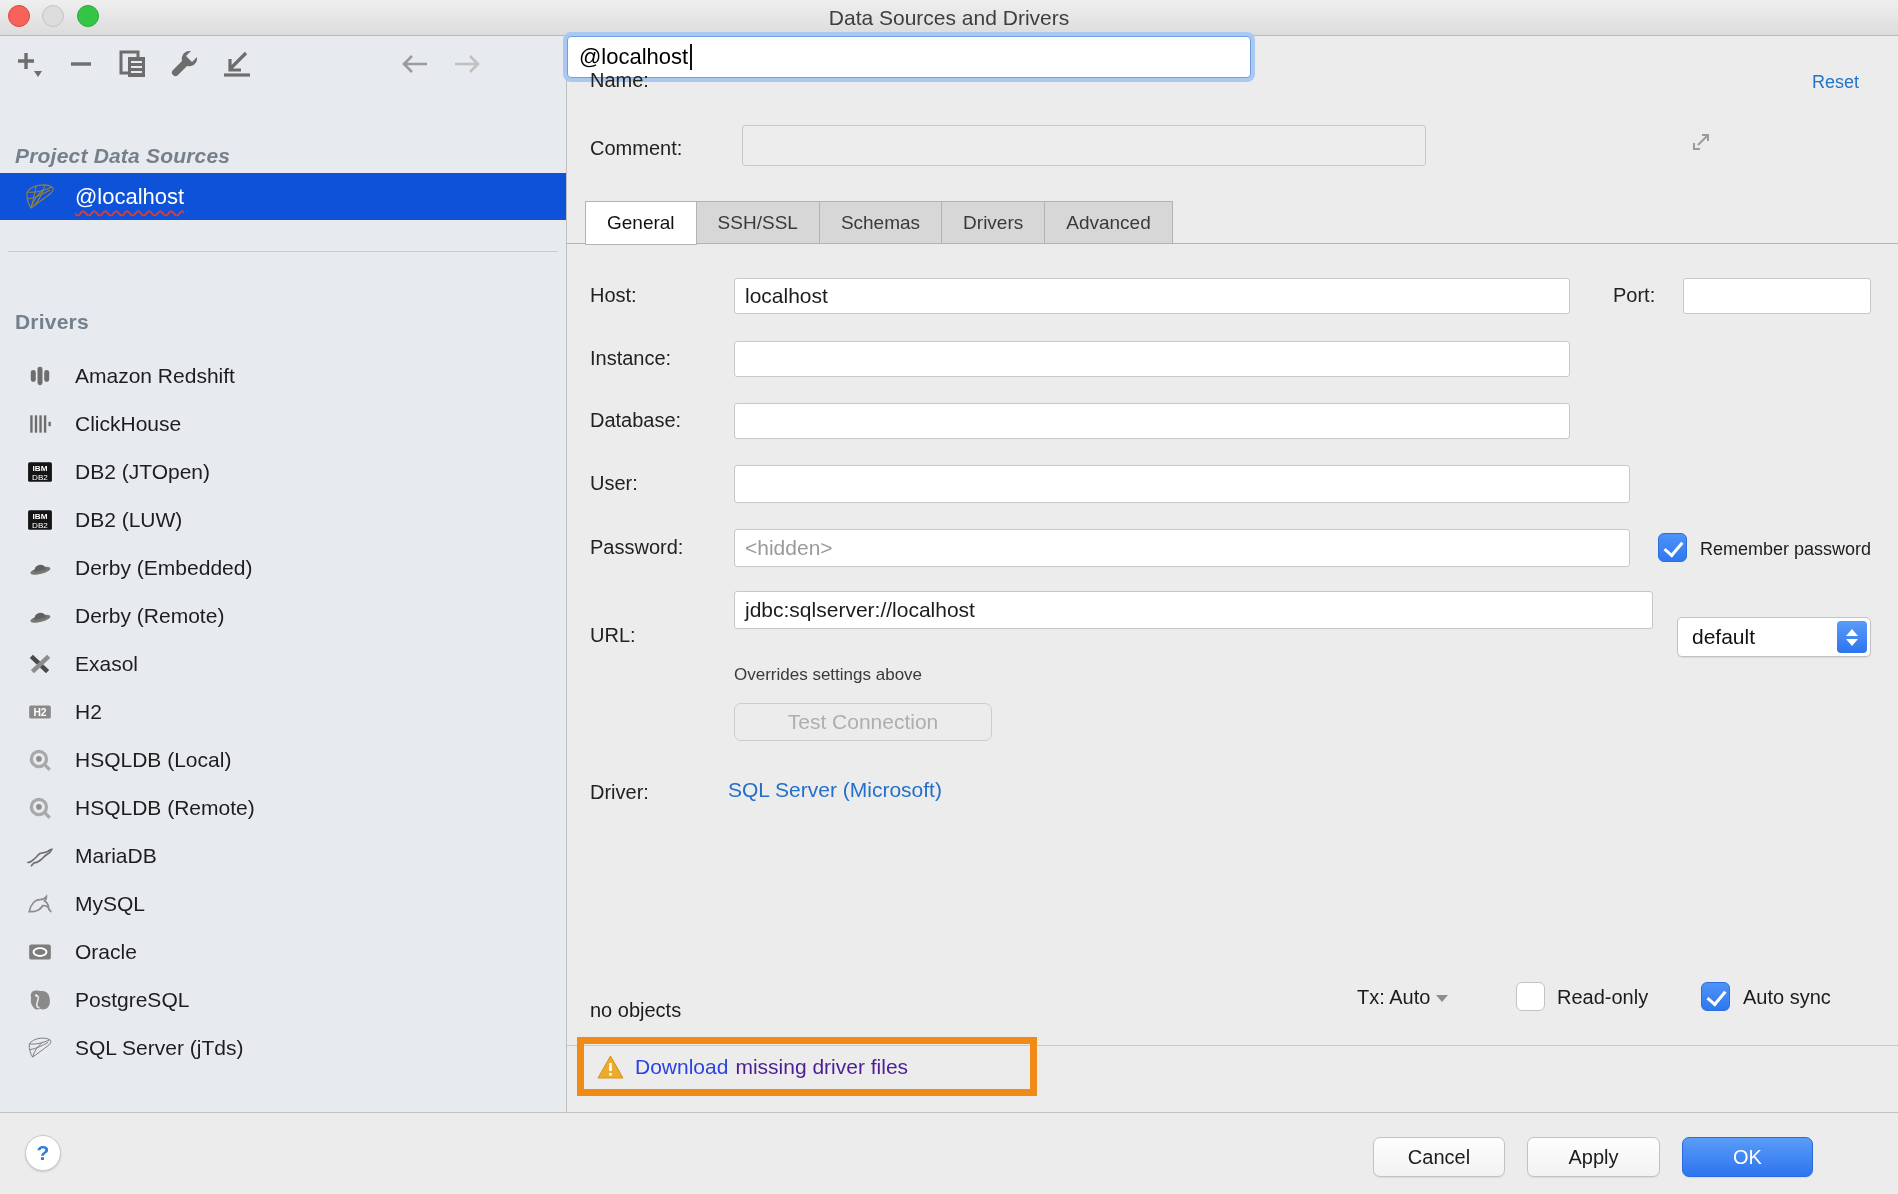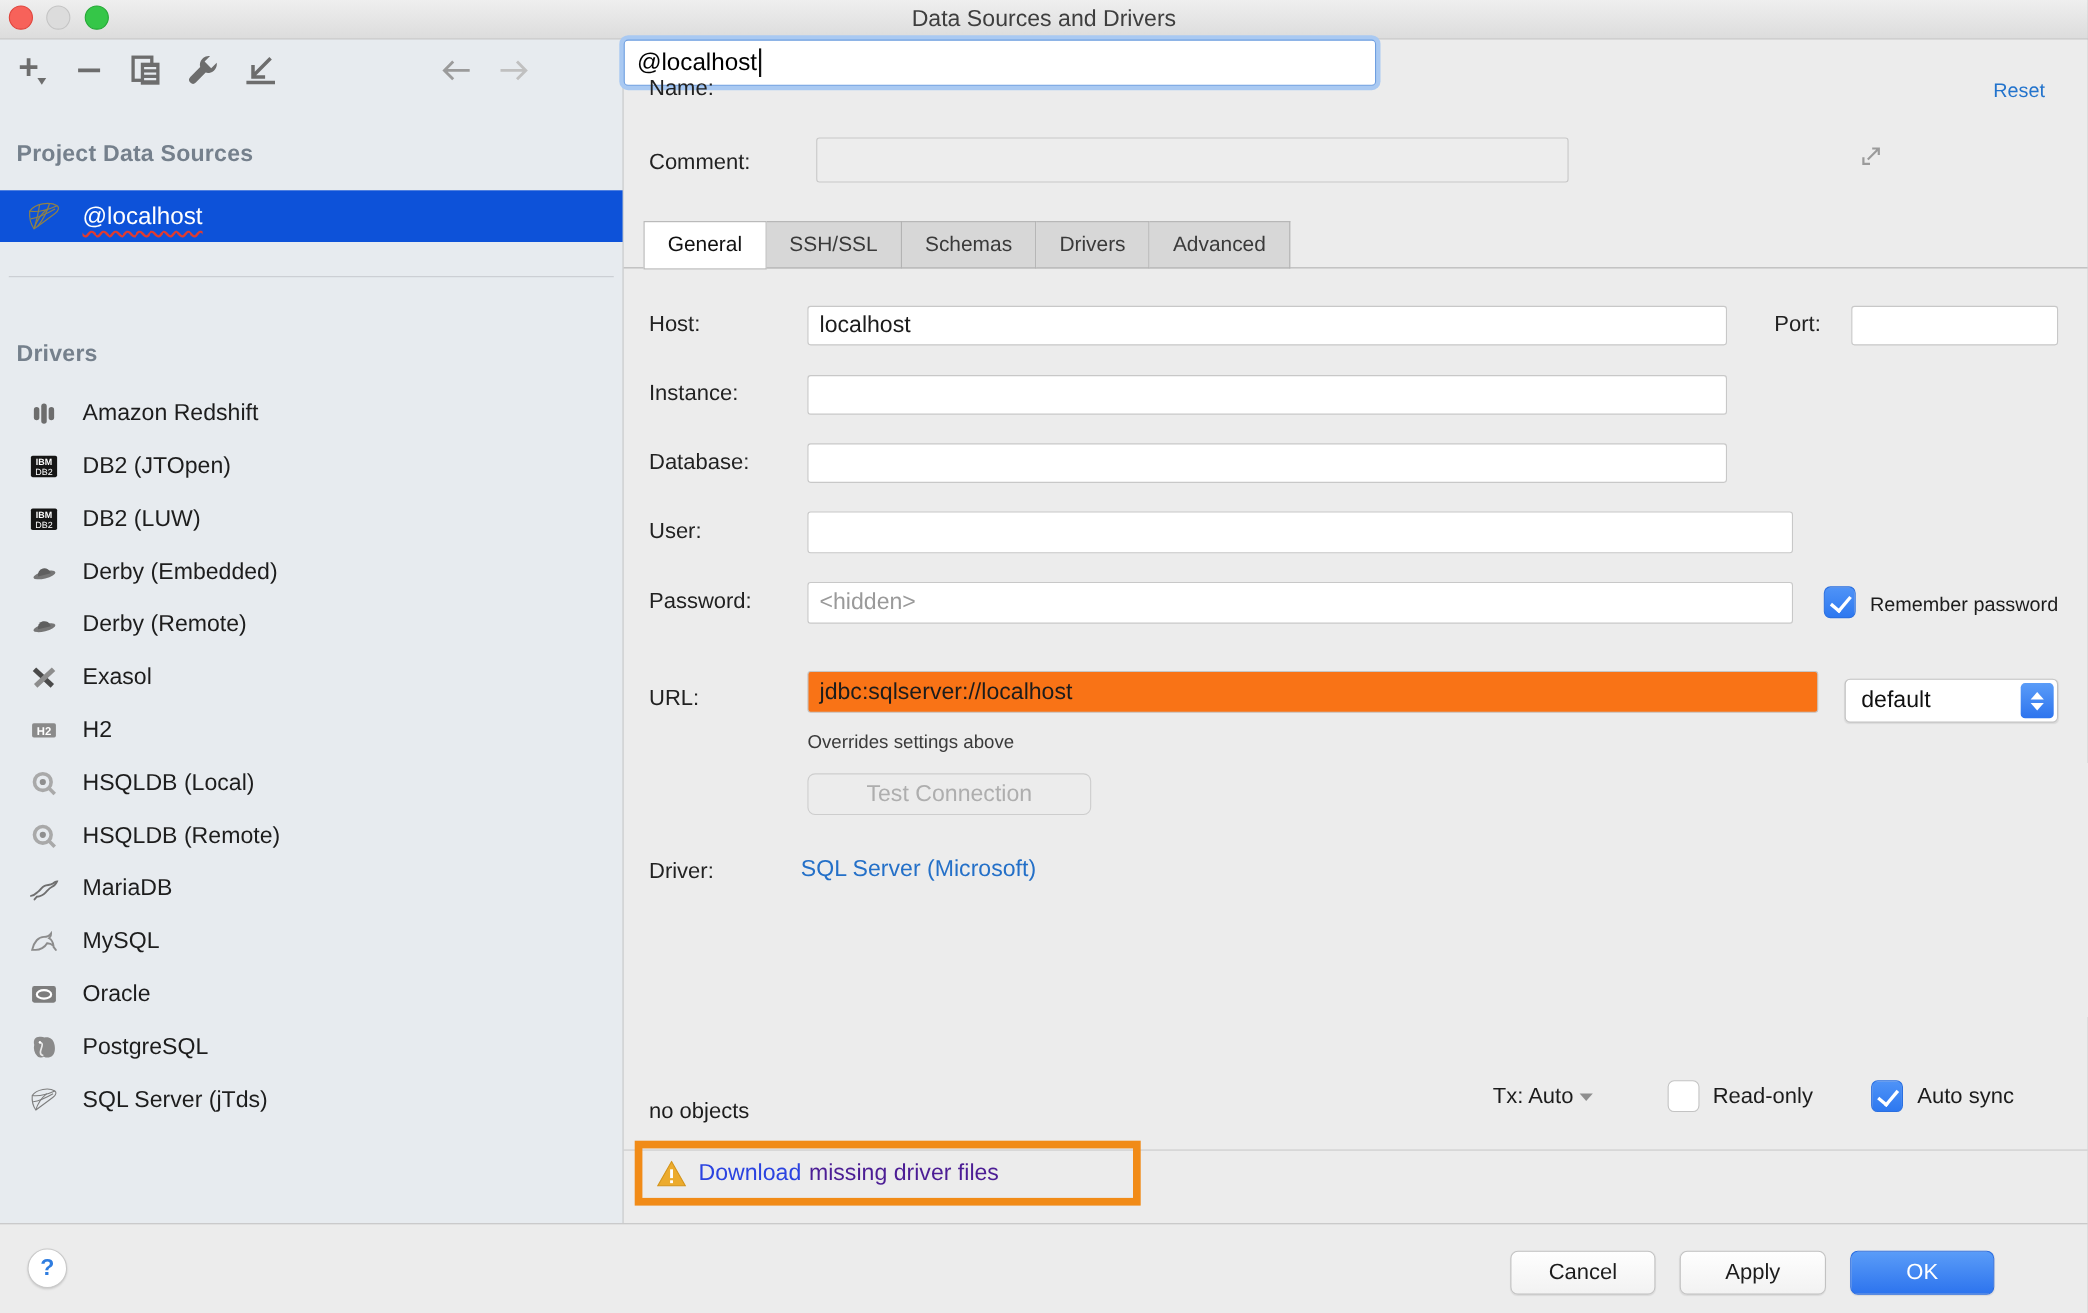--- a/index.html
+++ b/index.html
@@ -17,21 +17,21 @@
 
   
   .body { position:relative; height:1076px; display:flex; }
 
   
   .sidebar { position:relative; width:567px; background:#e7ebef; border-right:1px solid #bfbfbf; overflow:hidden; flex:none; }
   .side-toolbar { position:absolute; top:12px; left:14px; height:32px; display:flex; align-items:center; gap:22px; }
   .tb-icon { width:30px; height:30px; display:flex; align-items:center; justify-content:center; color:#6e6e6e; }
   .nav-arrows { position:absolute; top:12px; left:400px; height:32px; display:flex; gap:22px; align-items:center; }
   .section-h { position:absolute; left:15px; font-size:21px; font-weight:bold; color:#75808c; letter-spacing:.2px; }
-  .h-project { top:92px; }
+  .h-project { top:108px;font-style:italic; }
   .h-drivers { top:274px; }
   .sel-row { position:absolute; top:137px; left:0; width:567px; height:47px; background:#0d52d9; display:flex; align-items:center; }
   .sel-row .sicon { width:34px; height:34px; margin-left:23px; flex:none; }
   .sel-row .slabel { margin-left:18px; color:#ffffff; font-size:22px; text-decoration:underline wavy #e03b30 2px; text-underline-offset:6px; }
   .side-div { position:absolute; top:215px; left:8px; width:550px; height:1px; background:#c9cdd1; }
   .driver-list { position:absolute; top:316px; left:0; width:567px; }
   .driver-row { height:48px; display:flex; align-items:center; }
   .driver-row .dicon { width:28px; height:28px; margin-left:26px; flex:none; display:flex; align-items:center; justify-content:center; }
   .driver-row .dlabel { margin-left:21px; font-size:21px; color:#1d1d1d; }
 
@@ -57,21 +57,21 @@
   .tabline { position:absolute; left:0; right:0; top:207px; height:1px; background:#b3b3b3; z-index:1; }
 
   
   .row-host-l   { left:23px; top:248px; } .row-host-i   { left:167px; top:242px; width:836px; height:36px; }
   .port-l       { left:1046px; top:248px; } .port-i     { left:1116px; top:242px; width:188px; height:36px; }
   .row-inst-l   { left:23px; top:311px; } .row-inst-i   { left:167px; top:305px; width:836px; height:36px; }
   .row-db-l     { left:23px; top:373px; } .row-db-i     { left:167px; top:367px; width:836px; height:36px; }
   .row-user-l   { left:23px; top:436px; } .row-user-i   { left:167px; top:429px; width:896px; height:38px; }
   .row-pass-l   { left:23px; top:500px; } .row-pass-i   { left:167px; top:493px; width:896px; height:38px; }
   .row-url-l    { left:23px; top:588px; }
-  .url-i { left:167px; top:574px; width:919px; height:38px; background:#f97316; border:1px solid #c6c6c6; display:flex; align-items:center; }
+  .url-i { left:167px; top:555px; width:919px; height:38px; background:#ffffff; border:1px solid #c6c6c6; display:flex; align-items:center; }
   .preset { position:absolute; left:1110px; top:581px; width:194px; height:40px; background:#fff; border:1px solid #c2c2c2; border-radius:5px;
             box-shadow:0 1px 1px rgba(0,0,0,.08); display:flex; align-items:center; font-size:21px; color:#111; padding-left:14px; }
   .stepper { position:absolute; right:3px; top:3px; bottom:3px; width:30px; border-radius:4px;
              background:linear-gradient(#5a9cf8,#2d74ee); display:flex; flex-direction:column; align-items:center; justify-content:center; gap:3px; }
   .chev { width:0; height:0; border-left:6px solid transparent; border-right:6px solid transparent; }
   .chev.up { border-bottom:7px solid #fff; } .chev.dn { border-top:7px solid #fff; }
   .overrides { position:absolute; left:167px; top:629px; font-size:17px; color:#3a3a3a; }
   .test-btn { position:absolute; left:167px; top:667px; width:258px; height:38px; border:1px solid #cdcdcd; border-radius:7px;
               background:#ececec; color:#aeaeae; font-size:21px; display:flex; align-items:center; justify-content:center; }
   .driver-l { left:23px; top:745px; }
@@ -201,20 +201,34 @@
                 <rect x="3.5" y="6.5" width="4.6" height="11" rx="2.3" fill="#6d6d6d"></rect>
                 <rect x="9.7" y="3.5" width="4.6" height="17" rx="2.3" fill="#6d6d6d"></rect>
                 <rect x="15.9" y="6.5" width="4.6" height="11" rx="2.3" fill="#6d6d6d"></rect>
               </svg>
             </span>
             <span class="dlabel">Amazon Redshift</span>
           </div>
           <div class="driver-row">
             <span class="dicon">
               <svg width="26" height="26" viewBox="0 0 24 24">
+                <g fill="#6d6d6d">
+                  <rect x="3" y="4" width="2.2" height="16"></rect>
+                  <rect x="7.2" y="4" width="2.2" height="16"></rect>
+                  <rect x="11.4" y="4" width="2.2" height="16"></rect>
+                  <rect x="15.6" y="4" width="2.2" height="16"></rect>
+                  <rect x="19.8" y="10" width="2.2" height="4"></rect>
+                </g>
+              </svg>
+            </span>
+            <span class="dlabel">ClickHouse</span>
+          </div>
+          <div class="driver-row">
+            <span class="dicon">
+              <svg width="26" height="26" viewBox="0 0 24 24">
                 <rect x="1" y="3" width="22" height="18" rx="1.5" fill="#151515"></rect>
                 <text x="12" y="11" font-family="Liberation Sans,sans-serif" font-size="7.5" font-weight="bold" fill="#fff" text-anchor="middle">IBM</text>
                 <text x="12" y="19" font-family="Liberation Sans,sans-serif" font-size="7.5" fill="#fff" text-anchor="middle">DB2</text>
               </svg>
             </span>
             <span class="dlabel">DB2 (JTOpen)</span>
           </div>
           <div class="driver-row">
             <span class="dicon">
               <svg width="26" height="26" viewBox="0 0 24 24">

